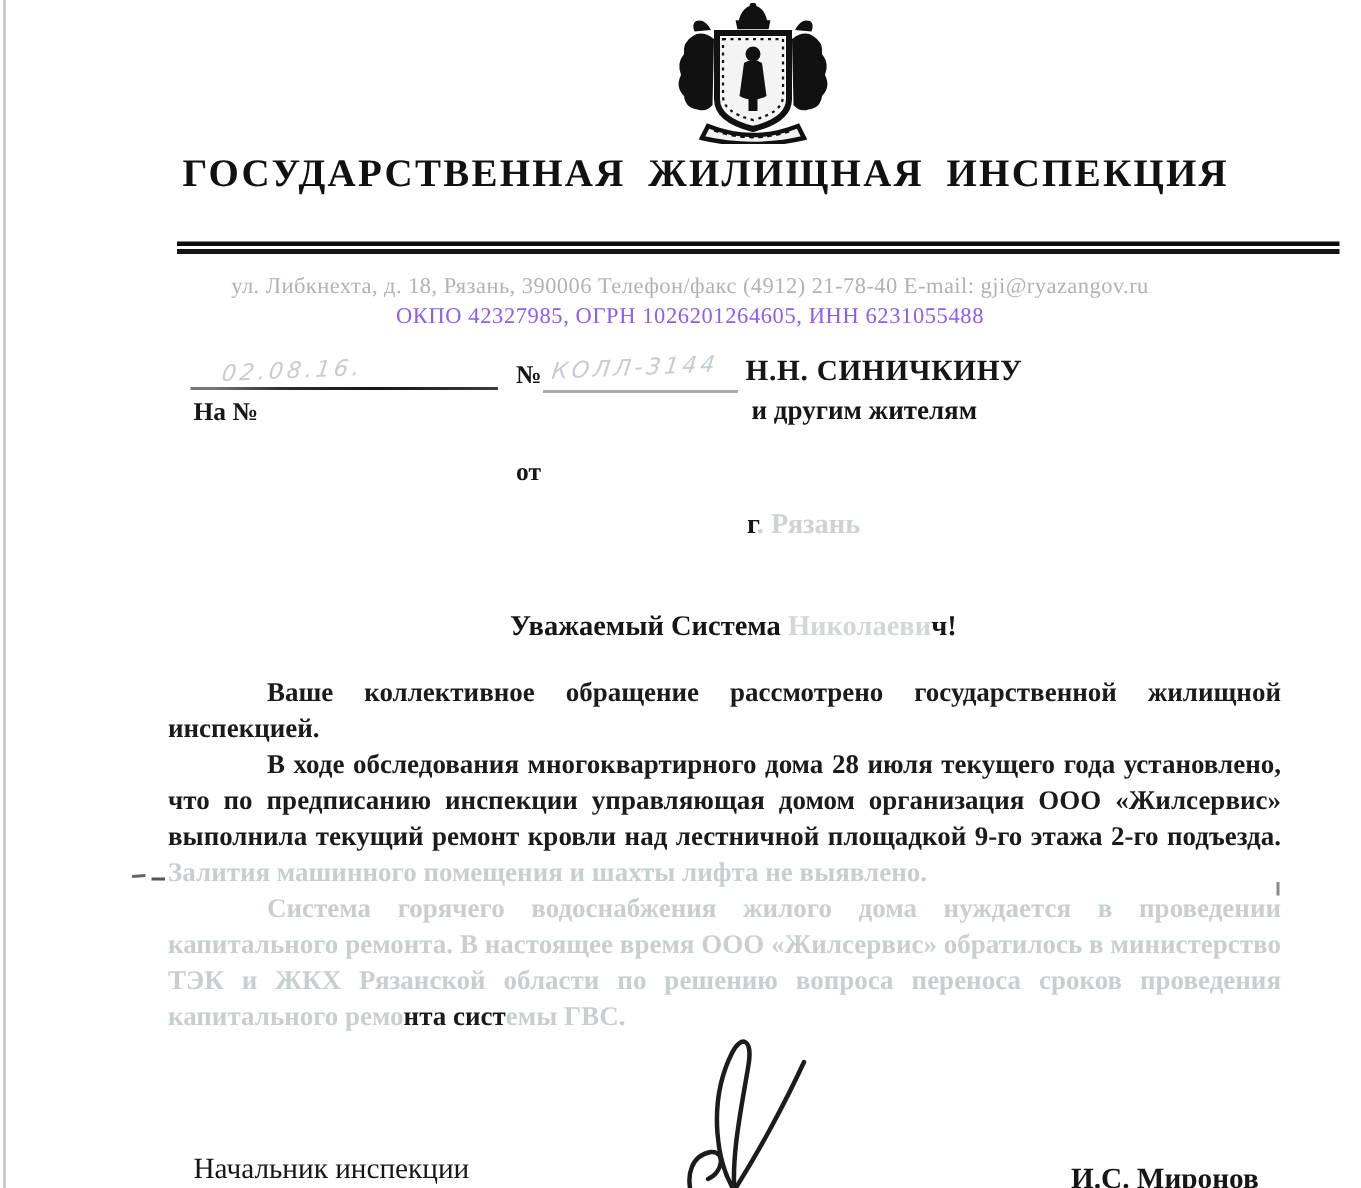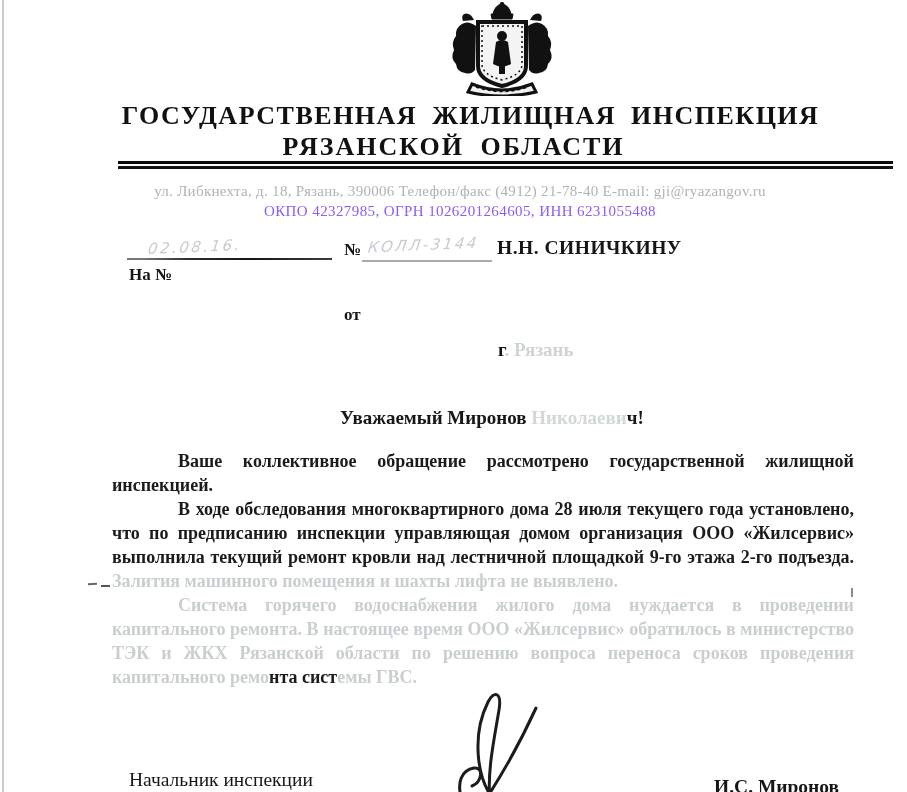--- a/index.html
+++ b/index.html
@@ -123,37 +123,37 @@
         <path d="M36 18 q-4 -8 -10 -6 q-3 2 -1 7 z" fill="#111" stroke="none"></path>
         <path d="M92 18 q4 -8 10 -6 q3 2 1 7 z" fill="#111" stroke="none"></path>
 
         <path d="M34 82 q30 12 60 0 l4 8 q-34 8 -68 0 z" fill="#f2f2f2" stroke-width="3"></path>
         <path d="M38 85 q26 9 52 0" fill="none" stroke-width="1.5" stroke-dasharray="3 3"></path>
       </g>
     </svg>
   </div>
 
   <div class="org-line1">ГОСУДАРСТВЕННАЯ ЖИЛИЩНАЯ ИНСПЕКЦИЯ</div>
-  <div class="org-line2">РЯЗАНСКОЙ ОБЛАСТИ</div>
   <div class="rule"></div>
   <div class="contact-line">ул. Либкнехта, д. 18, Рязань, 390006   Телефон/факс   (4912) 21-78-40   E-mail: gji@ryazangov.ru</div>
   <div class="requisites-line">ОКПО 42327985, ОГРН 1026201264605, ИНН 6231055488</div>
 
   <div class="date-hand hand">02.08.16.</div>
   <div class="date-line"></div>
   <div class="num-sign">№</div>
   <div class="num-hand hand">КОЛЛ-3144</div>
   <div class="num-line"></div>
   <div class="reply-label">На №</div>
   <div class="from-label">от</div>
 
   <div class="addr-name">Н.Н. СИНИЧКИНУ</div>
+  <div class="addr-add">и другим жителям</div>
   <div class="addr-city"><span>г</span><span class="faded-part">. Рязань</span></div>
 
-  <div class="salutation"><span>Уважаемый Миронов </span><span class="faded-part">Николаеви</span><span>ч!</span></div>
+  <div class="salutation"><span>Уважаемый Система </span><span class="faded-part">Николаеви</span><span>ч!</span></div>
 
   <div class="body-text">
     <p>Ваше коллективное  обращение  рассмотрено государственной жилищной инспекцией.</p>
     <p><span>В ходе обследования многоквартирного дома 28 июля текущего года установлено, что по предписанию инспекции управляющая домом организация ООО «Жилсервис» выполнила текущий ремонт кровли над лестничной площадкой 9-го этажа 2-го подъезда. </span><span class="faded-part">Залития машинного помещения и шахты лифта не выявлено.</span></p>
     <p class="p3"><span>Система горячего водоснабжения жилого дома нуждается в проведении капитального ремонта. В настоящее время ООО «Жилсервис» обратилось  в министерство ТЭК и ЖКХ Рязанской области по решению вопроса переноса сроков проведения капитального ремо</span><span class="dark-fragment">нта сист</span><span>емы ГВС.</span></p>
   </div>
 
   <div class="signature">
     <svg viewBox="0 0 150 120" width="150" height="120">
       <g fill="none" stroke="#1c1c1c" stroke-width="3" stroke-linecap="round">

